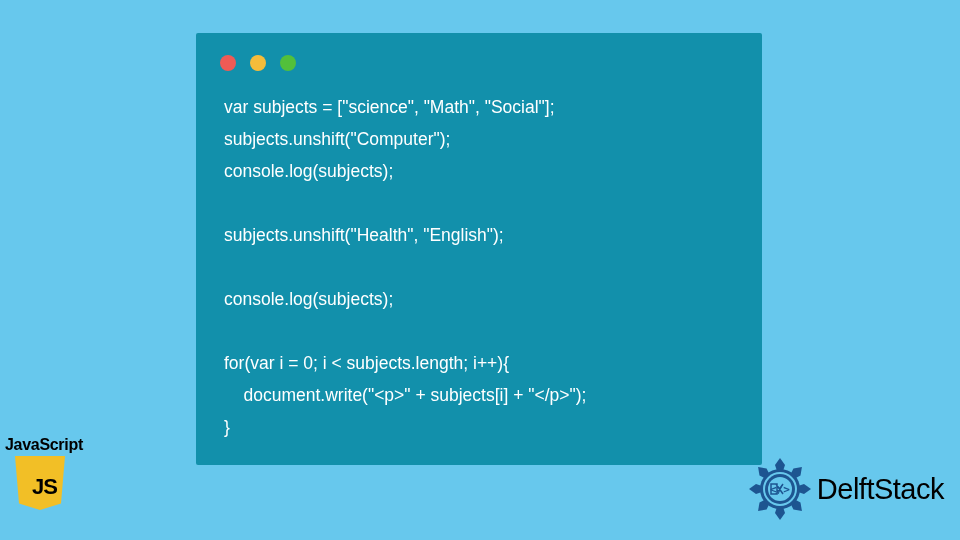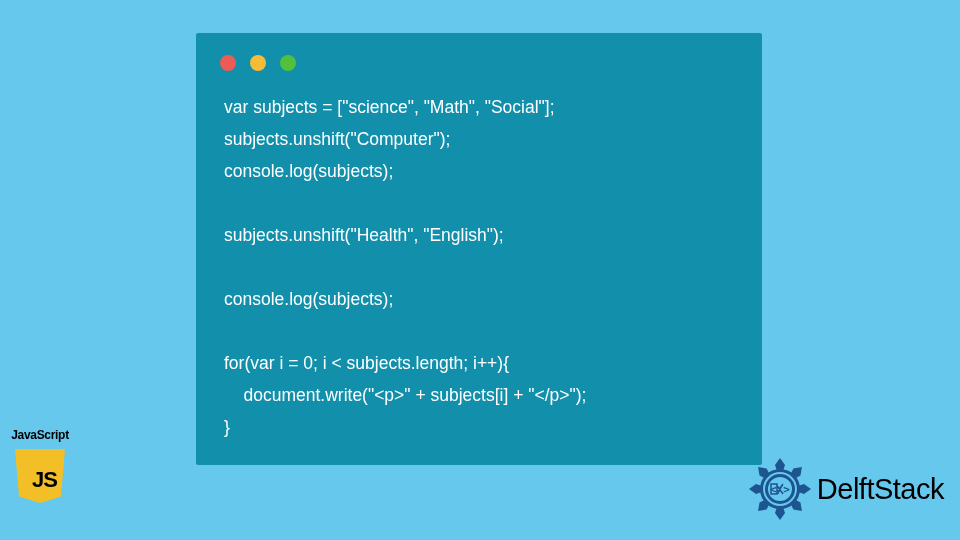--- a/index.html
+++ b/index.html
@@ -51,31 +51,31 @@
       font-weight: 400;
     }
     .js-badge {
       position: absolute;
       left: 5px;
       bottom: 30px;
       width: 70px;
       text-align: center;
     }
     .js-badge-label {
-      font-size: 12px;
+      font-size: 16px;
       font-weight: bold;
       color: #000;
       margin-bottom: 2px;
       letter-spacing: -0.3px;
     }
     .js-icon {
       width: 50px;
       height: 54px;
       background: #f2bf26;
-      margin: 7px auto;
+      margin: 0 auto;
       position: relative;
       clip-path: polygon(0 0, 100% 0, 92% 88%, 50% 100%, 8% 88%);
     }
     .js-text {
       position: absolute;
       bottom: 10px;
       right: 8px;
       font-family: Arial, sans-serif;
       font-weight: 900;
       font-size: 22px;

